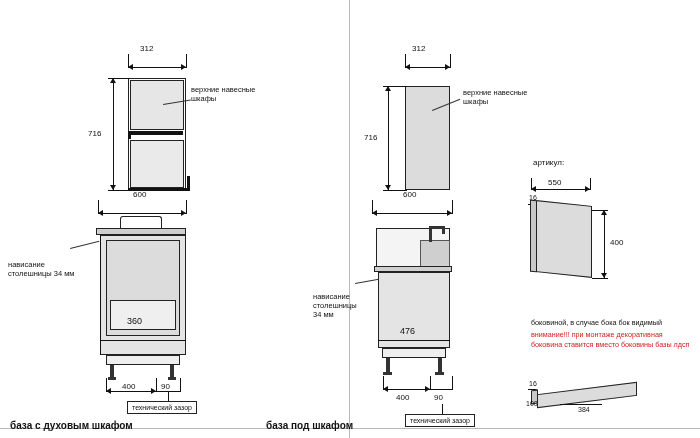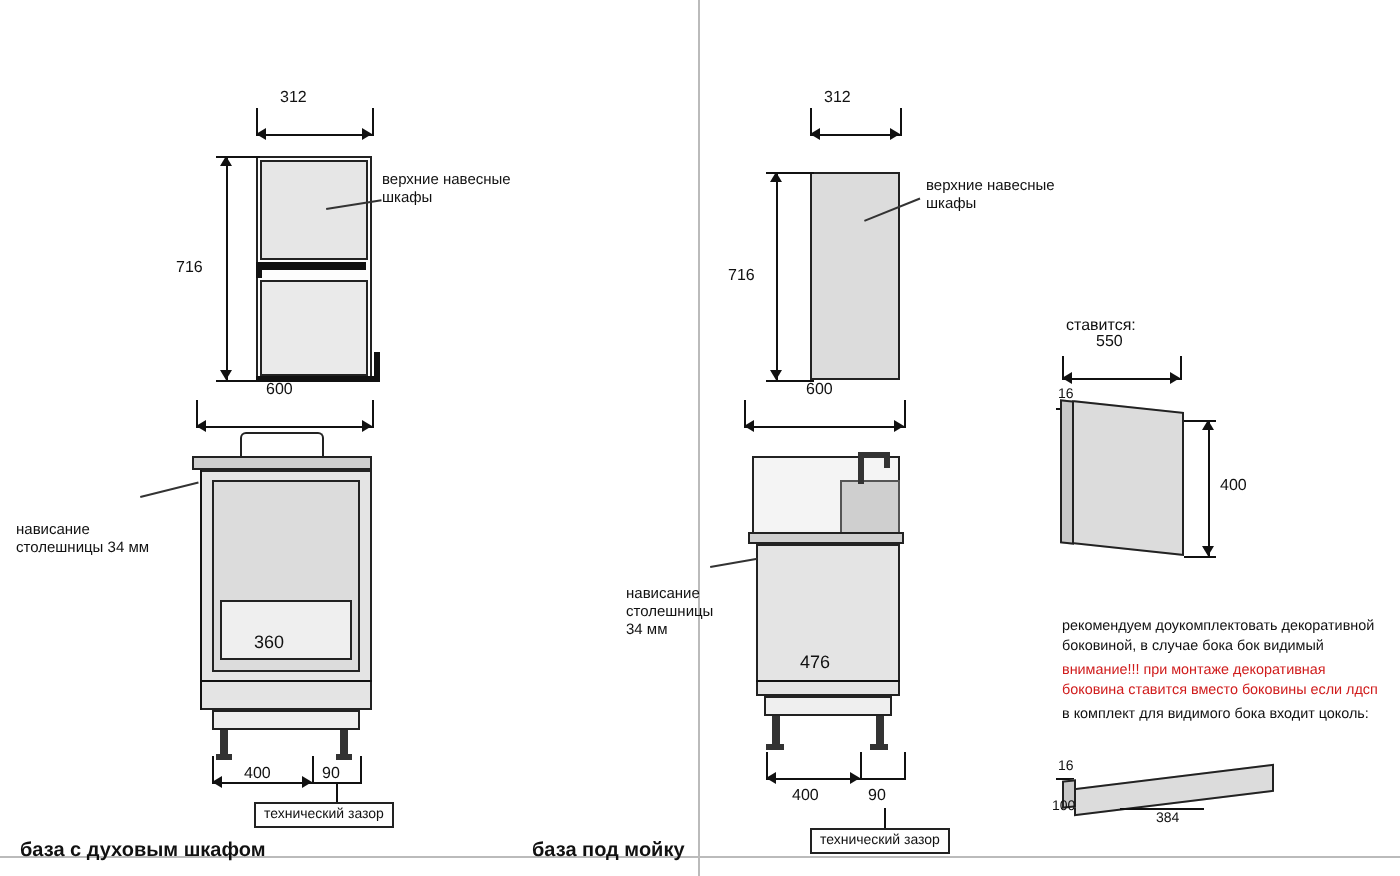--- a/index.html
+++ b/index.html
@@ -195,49 +195,47 @@
   <div class="ah ah-l" style="left:383px; top:386px;"></div>
   <div class="ah ah-r" style="left:425px; top:386px;"></div>
   <div class="dim" style="left:396px; top:393px;">400</div>
   <div class="dim" style="left:434px; top:393px;">90</div>
 
   <div style="position:absolute; left:405px; top:414px; border:1px solid #222; padding:2px 4px; font-size:7px; background:#fff;">
     <span>технический зазор</span>
   </div>
   <div class="vline" style="left:442px; top:404px; height:10px;"></div>
 
-  <div class="footer-lbl" style="left:266px; top:420px;">база под мойку</div>
-
-  <div class="lbl" style="left:533px; top:158px; font-size:8px;">ставится:</div>
+  <div class="footer-lbl" style="left:266px; top:420px;">база под шкафом</div>
+
+  <div class="lbl" style="left:533px; top:158px; font-size:8px;">артикул:</div>
 
   <div class="tick" style="left:531px; top:178px; height:12px;"></div>
   <div class="tick" style="left:590px; top:178px; height:12px;"></div>
   <div class="hline" style="left:531px; top:189px; width:59px;"></div>
   <div class="ah ah-l" style="left:531px; top:186px;"></div>
   <div class="ah ah-r" style="left:585px; top:186px;"></div>
-  <div class="dim" style="left:548px; top:166px;">550</div>
+  <div class="dim" style="left:548px; top:178px;">550</div>
 
   <div class="dim" style="left:529px; top:194px; font-size:7px;">16</div>
   <div class="hline" style="left:528px; top:204px; width:8px;"></div>
 
   <div style="position:absolute; left:536px; top:203px; width:56px; height:72px; background:#dcdcdc; border:1px solid #222; box-sizing:border-box; transform:skewY(6deg);"></div>
   <div style="position:absolute; left:530px; top:200px; width:7px; height:72px; background:#c8c8c8; border:1px solid #222; box-sizing:border-box; transform:skewY(6deg);"></div>
 
   <div class="vline" style="left:604px; top:210px; height:68px;"></div>
   <div class="ah ah-u" style="left:601px; top:210px;"></div>
   <div class="ah ah-d" style="left:601px; top:273px;"></div>
   <div class="tickh" style="left:592px; top:210px; width:16px;"></div>
   <div class="tickh" style="left:592px; top:278px; width:16px;"></div>
   <div class="dim" style="left:610px; top:238px;">400</div>
 
-  <div class="lbl" style="left:531px; top:308px; font-size:7.2px; line-height:9.3px;">рекомендуем доукомплектовать декоративной</div>
   <div class="lbl" style="left:531px; top:318px; font-size:7.2px; line-height:9.3px;">боковиной, в случае бока бок видимый</div>
   <div class="lbl red" style="left:531px; top:330px; font-size:7.2px; line-height:9.3px; color:#d01c1c;">внимание!!! при монтаже декоративная</div>
-  <div class="lbl red" style="left:531px; top:340px; font-size:7.2px; line-height:9.3px; color:#d01c1c;">боковина ставится вместо боковины если лдсп</div>
-  <div class="lbl" style="left:531px; top:352px; font-size:7.2px; line-height:9.3px;">в комплект для видимого бока входит цоколь:</div>
+  <div class="lbl red" style="left:531px; top:340px; font-size:7.2px; line-height:9.3px; color:#d01c1c;">боковина ставится вместо боковины базы лдсп</div>
 
   <div class="dim" style="left:529px; top:380px; font-size:7px;">16</div>
   <div class="hline" style="left:528px; top:389px; width:9px;"></div>
 
   <div style="position:absolute; left:537px; top:388px; width:100px; height:14px; background:#dcdcdc; border:1px solid #222; box-sizing:border-box; transform:skewY(-7deg);"></div>
   <div style="position:absolute; left:531px; top:390px; width:7px; height:14px; background:#c8c8c8; border:1px solid #222; box-sizing:border-box; transform:skewY(-7deg);"></div>
 
   <div class="dim" style="left:526px; top:400px; font-size:7px;">100</div>
   <div class="dim" style="left:578px; top:406px; font-size:7px;">384</div>
   <div class="hline" style="left:560px; top:404px; width:42px;"></div>

